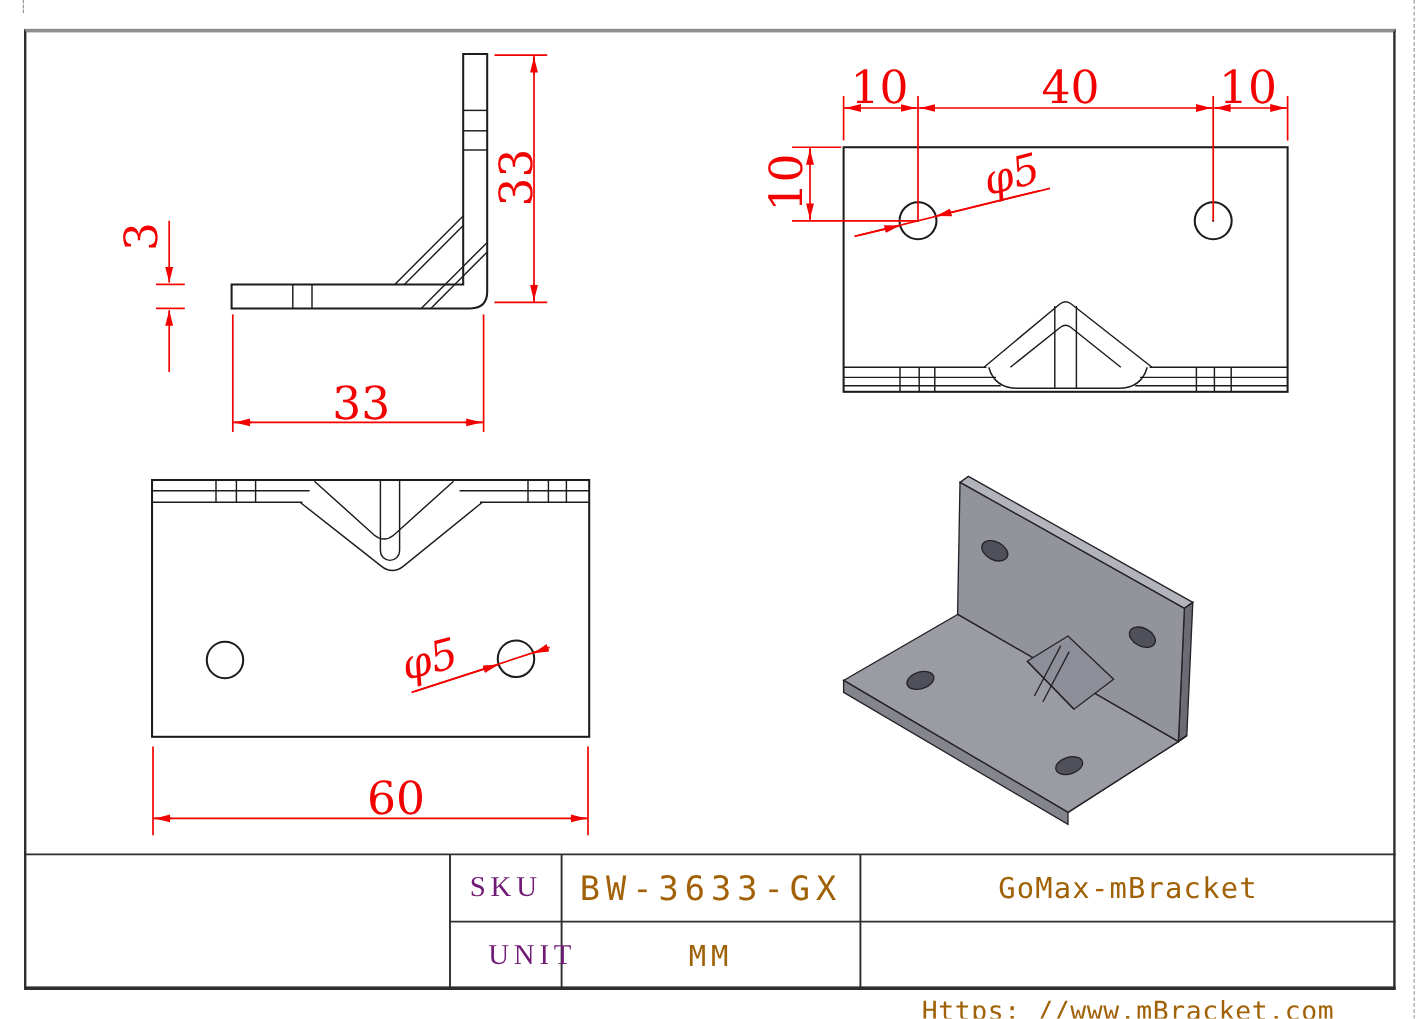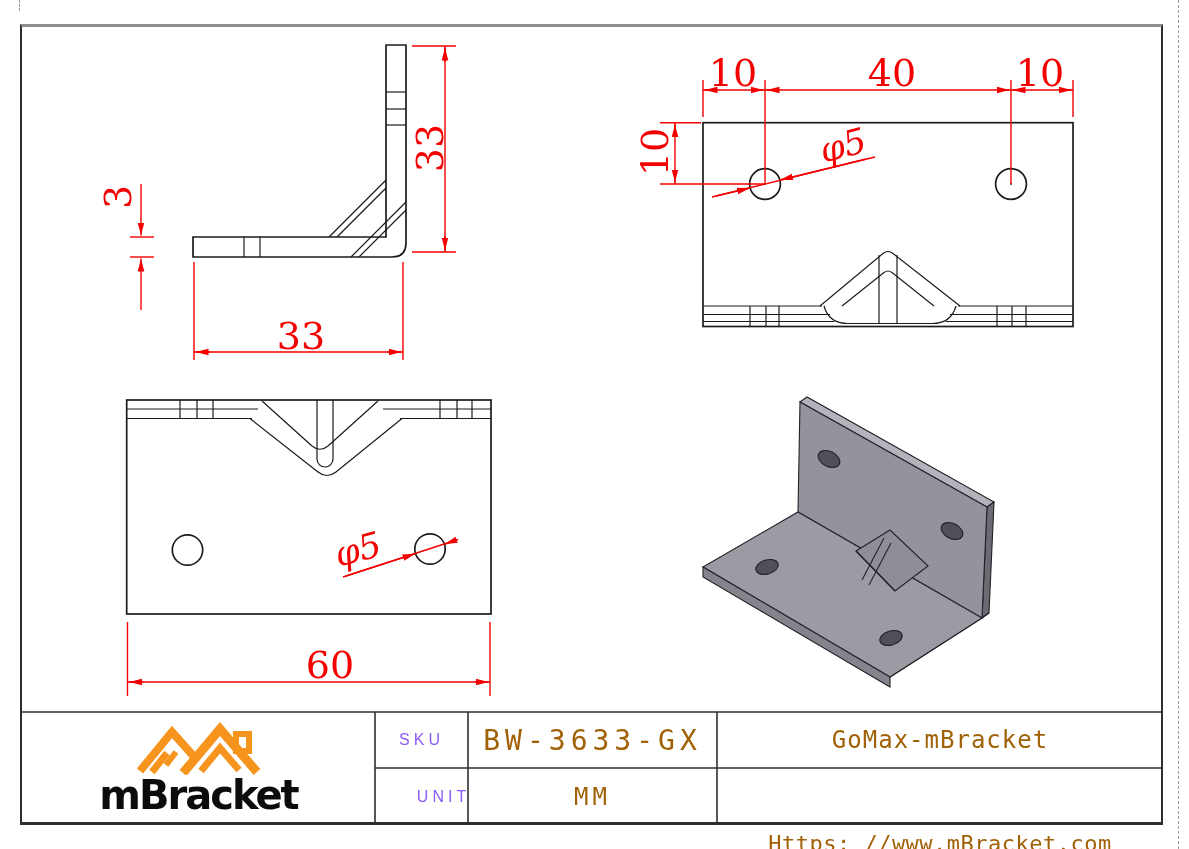--- a/index.html
+++ b/index.html
@@ -12,21 +12,21 @@
 rder:2px solid #6a6af8;box-sizing:border-box;}
   
   #inner-border{position:absolute;left:20px;top:24px;width:1143px;height:801px;box-sizing:border-box;
     border-top:3px solid #8d8d8d;border-left:2px solid #2e2e2e;
     border-right:2px solid #2e2e2e;border-bottom:3px solid #2e2e2e;}
   svg text{user-select:none;}
   .dim{font-family:"DejaVu Serif", serif;font-size:38px;fill:#f30000;}
   .dim-i{font-family:"DejaVu Serif", serif;font-style:italic;font-size:35px;fill:#f30000;}
   
   .cell{position:absolute;display:flex;align-items:center;justify-content:center;box-sizing:border-box;}
-  .cad-label{font-family:Liberation Sans, sans-serif;font-size:16px;letter-spacing:4px;color:#8b5cf6;}
+  .cad-label{font-family:Liberation Serif, serif;font-size:24px;letter-spacing:4px;color:#701a75;}
   .cad-blue{font-family:"DejaVu Sans Mono", monospace;color:#a16207;}
   .sku-val{font-size:28px;letter-spacing:5px;}
   .unit-val{font-size:24px;letter-spacing:4px;}
   .company-val{font-size:24px;letter-spacing:1px;}
   .web-val{font-size:22px;letter-spacing:0.5px;}
   #logo-cell{position:absolute;left:22px;top:712px;width:353px;height:111px;
     display:flex;flex-direction:column;align-items:center;justify-content:center;}
   #logo-text{font-family:"DejaVu Sans", sans-serif;font-weight:bold;font-size:40px;
     letter-spacing:-2px;color:#0c0c0c;line-height:1;margin-top:0px;}
 </style>
@@ -199,31 +199,20 @@
 
     <g stroke="#2e2e2e" stroke-width="1.6">
       <line x1="20" y1="712" x2="1163" y2="712"></line>
       <line x1="375" y1="712" x2="375" y2="825"></line>
       <line x1="468" y1="712" x2="468" y2="825"></line>
       <line x1="717" y1="712" x2="717" y2="825"></line>
       <line x1="375" y1="768" x2="1163" y2="768"></line>
     </g>
   </svg>
 
-  <div id="logo-cell">
-    <svg width="132" height="54" viewBox="0 0 132 54" fill="none" stroke="#f7941e" stroke-width="8">
-      <polyline points="7,50 39,11 64,39"></polyline>
-      <line x1="19" y1="51" x2="34" y2="32" stroke-width="7"></line>
-      <line x1="33" y1="44" x2="43" y2="31" stroke-width="6"></line>
-      <rect x="103" y="13" width="13" height="17" fill="#ffffff" stroke-width="6"></rect>
-      <polyline points="50,52 87,8 124,51" stroke-width="9"></polyline>
-      <polyline points="68,50 87,27 106,49" stroke-width="7"></polyline>
-    </svg>
-    <div id="logo-text">mBracket</div>
-  </div>
 
   <div class="cell" style="left:376px;top:713px;width:91px;height:54px;">
     <span class="cad-label">SKU</span>
   </div>
   <div class="cell" style="left:469px;top:713px;width:247px;height:54px;">
     <span class="cad-blue sku-val">BW-3633-GX</span>
   </div>
   <div class="cell" style="left:376px;top:769px;width:91px;height:55px;padding-left:44px;">
     <span class="cad-label">UNIT</span>
   </div>

